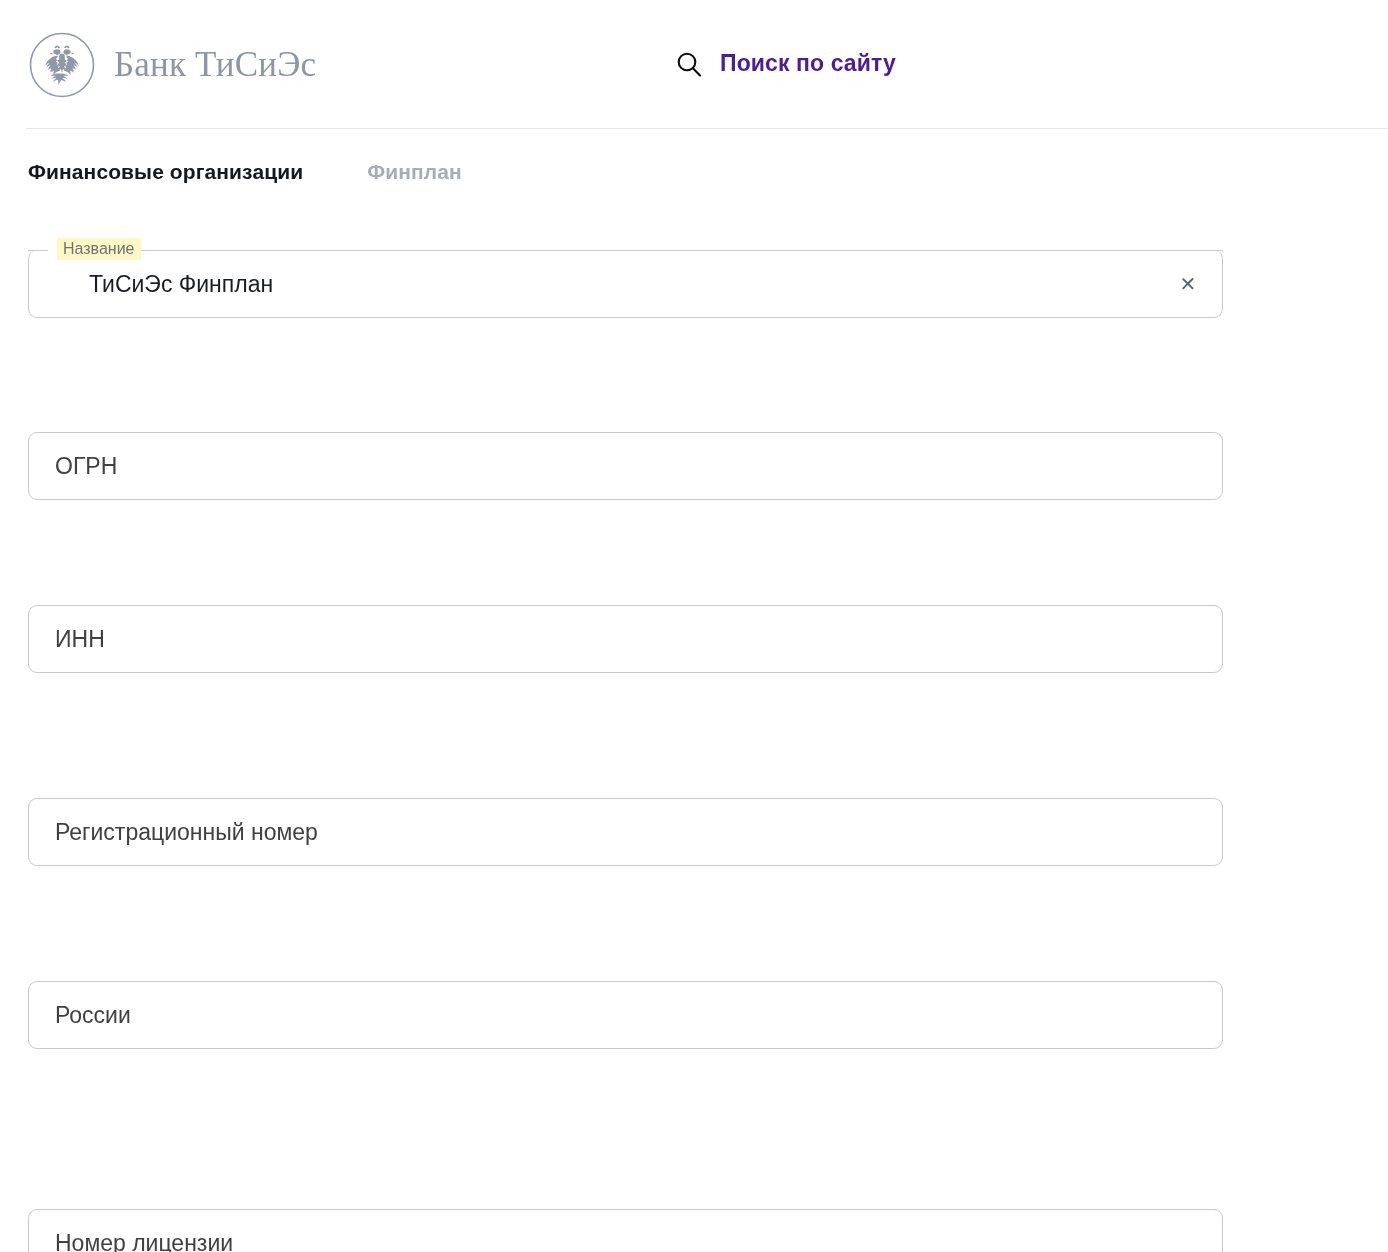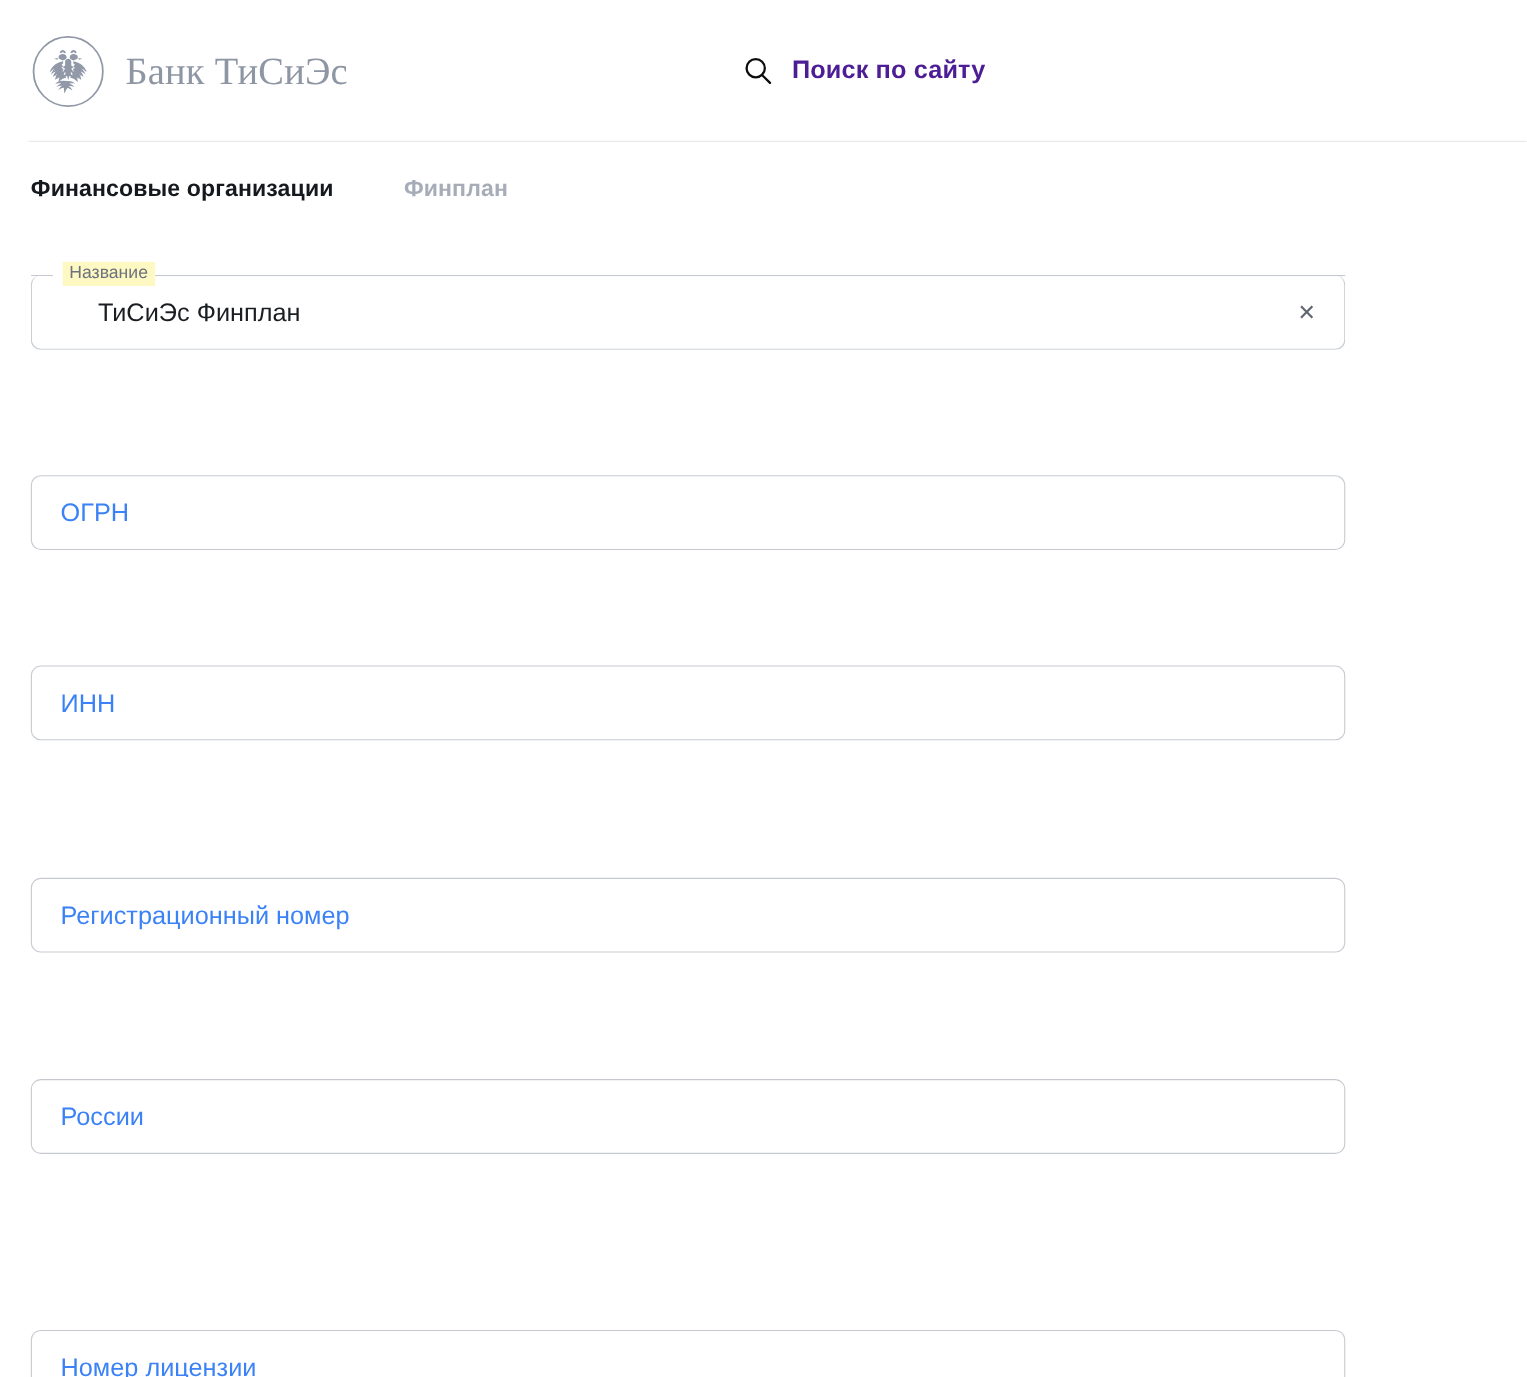--- a/index.html
+++ b/index.html
@@ -166,21 +166,21 @@
   }
   .field-placeholder {
     position: absolute;
     left: 27px;
     top: 0;
     bottom: 0;
     right: 60px;
     display: flex;
     align-items: center;
     font-size: 23px;
-    color: #3b82f6;
+    color: #404040;
     white-space: nowrap;
     overflow: hidden;
   }
   .clear-btn {
     position: absolute;
     right: 22px;
     top: 50%;
     transform: translateY(-50%);
     width: 26px;
     height: 26px;

